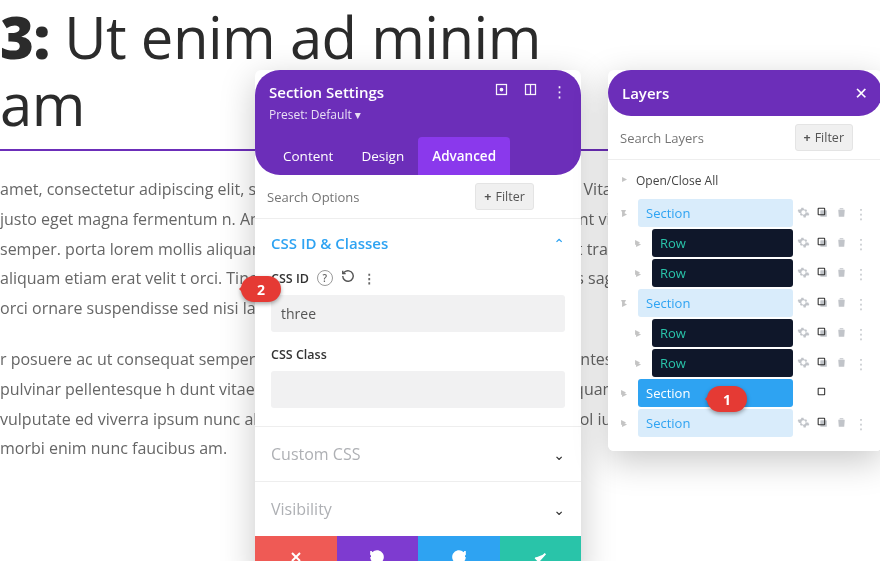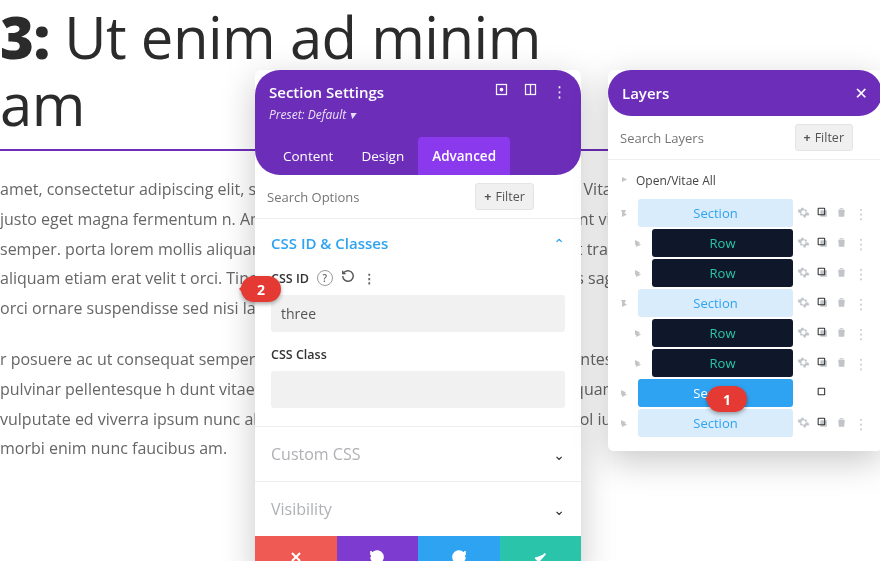--- a/index.html
+++ b/index.html
@@ -10,21 +10,21 @@
   .bg h2 .bold { font-weight: 800; }
   .bg hr { border: none; border-top: 2px solid #6c2eb9; margin: 12px 0 24px 0; max-width: 700px; }
   .bg p { font-size: 16px; color: #666; line-height: 1.85; max-width: 660px; margin-bottom: 22px; }
   
   .panel { position: absolute; background: #fff; border-radius: 6px; box-shadow: 0 10px 35px rgba(0,0,0,0.22); overflow: hidden; }
   .settings { left: 255px; top: 70px; width: 326px; }
   .layers   { left: 608px; top: 70px; width: 274px; }
   
   .hdr { background: #6c2eb9; color: #fff; padding: 12px 14px 0 14px; position: relative; border-radius: 25px; }
   .hdr .title { font-size: 15px; font-weight: 600; }
-  .hdr .preset { font-size: 12px; opacity: .85; margin-top: 4px; font-style: italic; }
+  .hdr .preset { font-size: 12px; opacity: .85; margin-top: 4px; }
   .hdr-icons { position: absolute; right: 14px; top: 11px; display: flex; gap: 14px; }
   .hdr-icons span { color: #fff; opacity: .95; font-size: 15px; cursor: pointer; }
   .tabs { display: flex; margin-top: 14px; }
   .tab { flex: none; padding: 10px 14px; font-size: 13.5px; color: #fff; cursor: pointer; }
   .tab.active { background: #8a39ec; font-weight: 600; border-radius: 4px 4px 0 0; }
   .settings .hdr { padding-bottom: 0; }
   .layers .hdr { padding: 13px 14px 13px 14px; }
   .layers .hdr .close { position: absolute; right: 14px; top: 12px; font-size: 16px; cursor: pointer; }
   
   .panel-body { background: #fff; }
@@ -52,21 +52,21 @@
   .f-redo   { background: #2ea3f2; }
   .f-save   { background: #29c4a9; }
   .f-save svg, .f-cancel svg, .f-undo svg, .f-redo svg { width: 16px; height: 16px; fill: #fff; }
   
   .layers-list { padding: 4px 8px 12px 8px; }
   .open-all { font-size: 12px; color: #444; padding: 8px 4px 8px 20px; position: relative; }
   .open-all::before, .layer-row .tri::before { content: "▸"; position: absolute; left: 6px; top: 7px; font-size: 10px; color: #c4c4c4; }
   .layer-row { display: flex; align-items: center; gap: 4px; margin: 2px 0; padding: 0; height: 28px; position: relative; border-radius: 3px; }
   .layer-row .tri { width: 18px; height: 100%; position: relative; }
   .layer-row.indent .tri { margin-left: 14px; }
-  .layer-row .name { flex: 1; font-size: 13px; padding: 5px 24px; border-radius: 3px; text-align: center; }
+  .layer-row .name { flex: 1; font-size: 13px; padding: 5px 8px; border-radius: 3px; }
   .layer-row .icons { display: flex; gap: 6px; align-items: center; padding-right: 6px; }
   .layer-row .icons svg { width: 13px; height: 13px; fill: #c1c4c9; cursor: pointer; }
   .layer-row .icons .kebab { color: #c1c4c9; font-size: 14px; cursor: pointer; }
   .lt-section { background: #d9ecfb; color: #2ea3f2; }
   .lt-row     { background: #0f172a; color: #29c4a9; }
   .layer-row.active .name { background: #2ea3f2; color: #fff; }
   .layer-row.active .icons svg { fill: #fff; }
   .layer-row.active .icons .kebab { color: #fff; }
   
   .badge { position: absolute; width: 40px; height: 26px; border-radius: 14px; background: #e53a34; box-shadow: 0 2px 4px rgba(0,0,0,0.35); display: flex; align-items: center; justify-content: center; color: #fff; font-weight: 700; font-size: 14px; }
@@ -187,21 +187,21 @@
   <div class="hdr">
     <div class="title">Layers</div>
     <div class="close">✕</div>
   </div>
   <div class="panel-body">
     <div class="searchbar">
       <input placeholder="Search Layers" style="">
       <span class="filter-btn">Filter</span>
     </div>
     <div class="layers-list">
-      <div class="open-all">Open/Vitae All</div>
+      <div class="open-all">Open/Close All</div>
       <div id="layer-rows">
           <div class="layer-row">
             <span class="tri" style="--rot: 90deg; position: relative;">
               <span style="position:absolute;left:5px;top:5px;font-size:10px;color:#c4c4c4">▾</span>
             </span>
             <span class="name lt-section">Section</span>
             <span class="icons">
               <span><svg viewBox="0 0 24 24">
                   <path d="M12 8a4 4 0 1 0 0 8 4 4 0 0 0 0-8zm9 4a7 7 0 0 1-.1 1.2l2 1.6-2 3.4-2.4-1a7 7 0 0 1-2 1.2l-.4 2.6h-4l-.4-2.6a7 7 0 0 1-2-1.2l-2.4 1-2-3.4 2-1.6A7 7 0 0 1 3 12a7 7 0 0 1 .1-1.2l-2-1.6 2-3.4 2.4 1a7 7 0 0 1 2-1.2L8 3h4l.4 2.6a7 7 0 0 1 2 1.2l2.4-1 2 3.4-2 1.6c.1.4.2.8.2 1.2z"></path>
                 </svg></span>

